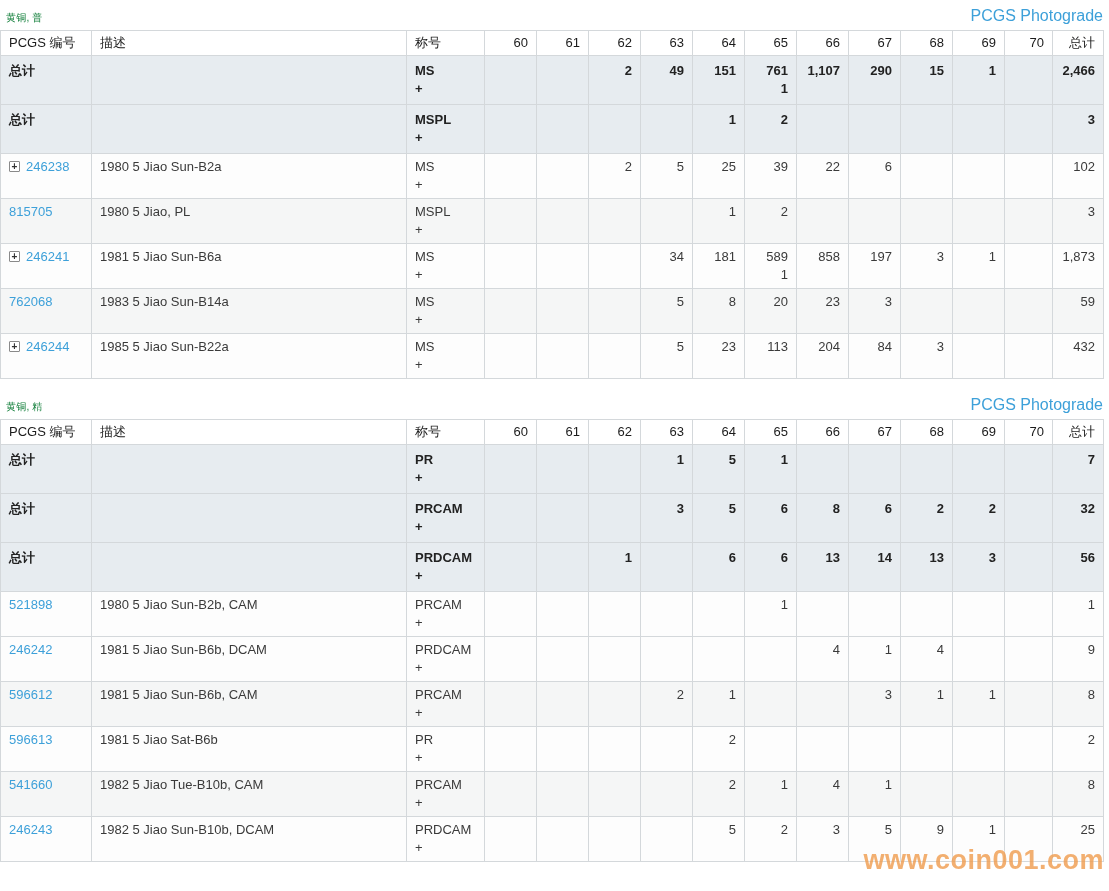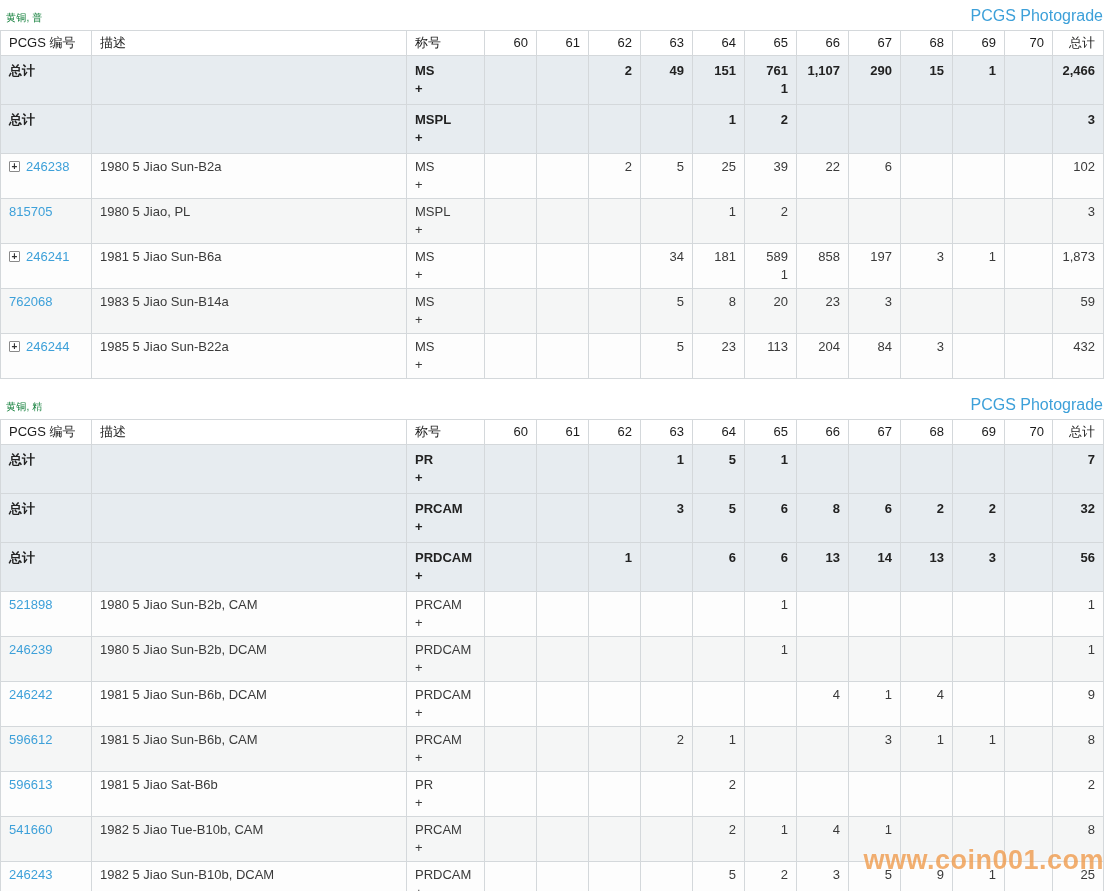--- a/index.html
+++ b/index.html
@@ -342,38 +342,20 @@
           <td class="num"></td>
           <td class="num"></td>
           <td class="num">1</td>
           <td class="num"></td>
           <td class="num"></td>
           <td class="num"></td>
           <td class="num"></td>
           <td class="num"></td>
           <td class="num total">1</td>
         </tr>
-        <tr class="data even">
-          <td class="pcgs"><a href="#" class="numlink">246239</a></td>
-          <td class="desc">1980 5 Jiao Sun-B2b, DCAM</td>
-          <td class="desig">PRDCAM
-+</td>
-          <td class="num"></td>
-          <td class="num"></td>
-          <td class="num"></td>
-          <td class="num"></td>
-          <td class="num"></td>
-          <td class="num">1</td>
-          <td class="num"></td>
-          <td class="num"></td>
-          <td class="num"></td>
-          <td class="num"></td>
-          <td class="num"></td>
-          <td class="num total">1</td>
-        </tr>
         <tr class="data odd">
           <td class="pcgs"><a href="#" class="numlink">246242</a></td>
           <td class="desc">1981 5 Jiao Sun-B6b, DCAM</td>
           <td class="desig">PRDCAM
 +</td>
           <td class="num"></td>
           <td class="num"></td>
           <td class="num"></td>
           <td class="num"></td>
           <td class="num"></td>

